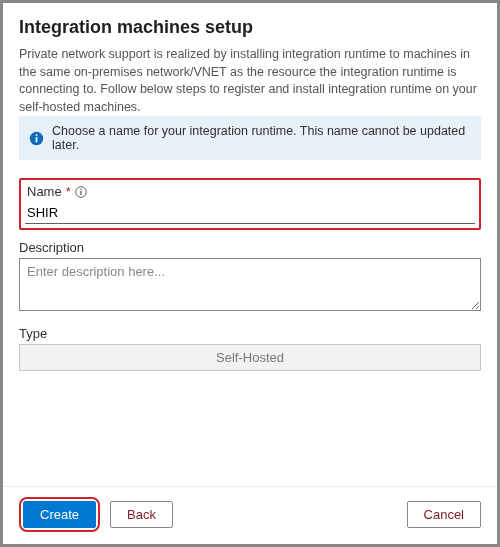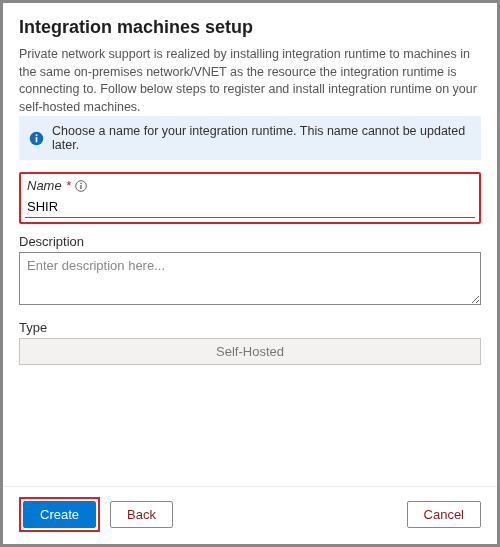--- a/index.html
+++ b/index.html
@@ -27,21 +27,21 @@
     line-height: 1.4;
   }
   .info-bar {
     background: #e8f0fa;
     padding: 8px 10px;
     display: flex;
     align-items: center;
     gap: 8px;
     font-size: 12.5px;
     color: #323130;
-    margin-bottom: 12px;
+    margin-bottom: 18px;
   }
   .info-icon {
     width: 15px; height: 15px;
     flex-shrink: 0;
   }
   .info-icon svg { display: block; }
   .field-group { margin-bottom: 12px; }
   .field-label {
     font-size: 13px;
     font-weight: 400;
@@ -55,21 +55,21 @@
     display: inline-flex;
     width: 12px; height: 12px;
   }
   .help-icon svg { display:block; }
   .name-box {
     border: 2px solid #d2232a;
     border-radius: 2px;
     padding: 4px 4px 4px 4px;
     margin-bottom: 10px;
   }
-  .name-box .field-label { padding-left: 2px; font-style: italic; }
+  .name-box .field-label { padding-left: 2px; }
   input[type=text].name-input {
     width: 100%;
     border: none;
     border-bottom: 1px solid #605e5c;
     font-size: 13px;
     padding: 3px 2px;
     outline: none;
     background: transparent;
   }
   textarea.desc-input {
@@ -112,21 +112,21 @@
   }
   .btn-primary {
     background: #0078d4;
     color: #fff;
     border: 1px solid #0078d4;
   }
   .create-wrap {
     border: 2px solid #d2232a;
     padding: 2px;
     display: inline-block;
-    border-radius: 0;
+    border-radius: 8px;
   }
   .btn-secondary {
     background: #fff;
     color: #7f1d1d;
     border: 1px solid #8a8886;
   }
   .spacer { flex: 1; }
 </style>
 </head>
 <body>

